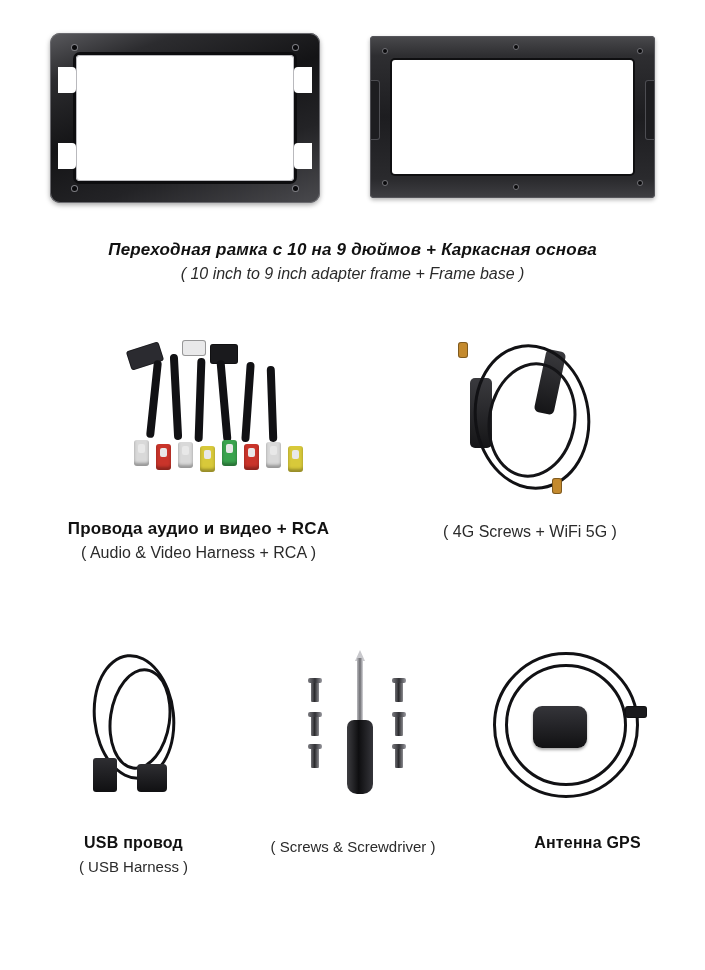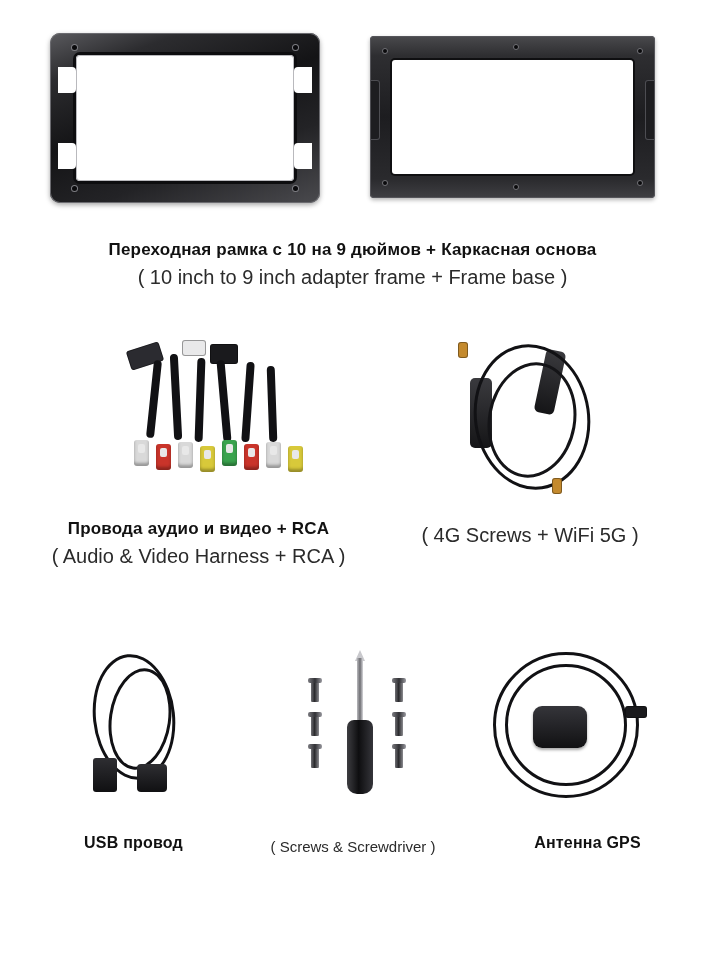--- a/index.html
+++ b/index.html
@@ -29,31 +29,32 @@
   }
   .caption .ru {
     font-weight: bold;
     font-size: 17px;
     letter-spacing: 0.2px;
     color: #111111;
     line-height: 1.25;
     white-space: nowrap;
   }
   .caption .en {
-    font-size: 20px;
+    font-size: 16px;
     color: #2b2b2b;
     line-height: 1.3;
     margin-top: 4px;
     white-space: nowrap;
   }
 
   
   .row1 {
     position: relative;
     height: 300px;
+    font-style: italic;
   }
   .frames {
     position: relative;
     height: 185px;
     margin-top: 28px;
   }
 
   
   .frame-left {
     position: absolute;
@@ -374,20 +375,21 @@
     <div class="art3-c">
       <div class="cable" style="left:8px;top:4px;width:140px;height:140px;"></div>
       <div class="cable" style="left:20px;top:16px;width:116px;height:116px;"></div>
       <div class="gps-puck"></div>
       <div class="connector" style="left:140px;top:58px;width:22px;height:12px;background:#1a1a1d;"></div>
     </div>
 
     <div class="cap-row3">
       <div class="col c1 caption">
         <div class="ru">USB провод</div>
+        <div class="en">( USB Harness )</div>
       </div>
       <div class="col c2 caption">
         <div class="en">( Screws &amp; Screwdriver )</div>
       </div>
       <div class="col c3 caption">
         <div class="ru">Антенна GPS</div>
       </div>
     </div>
   </div>
 

